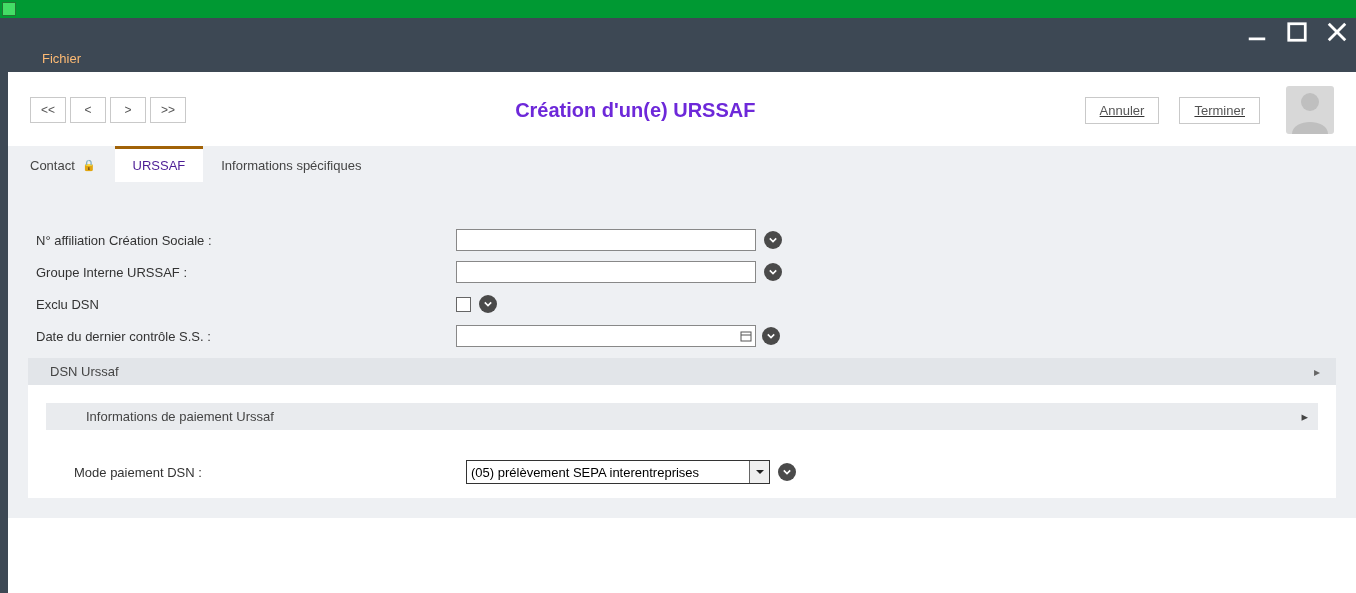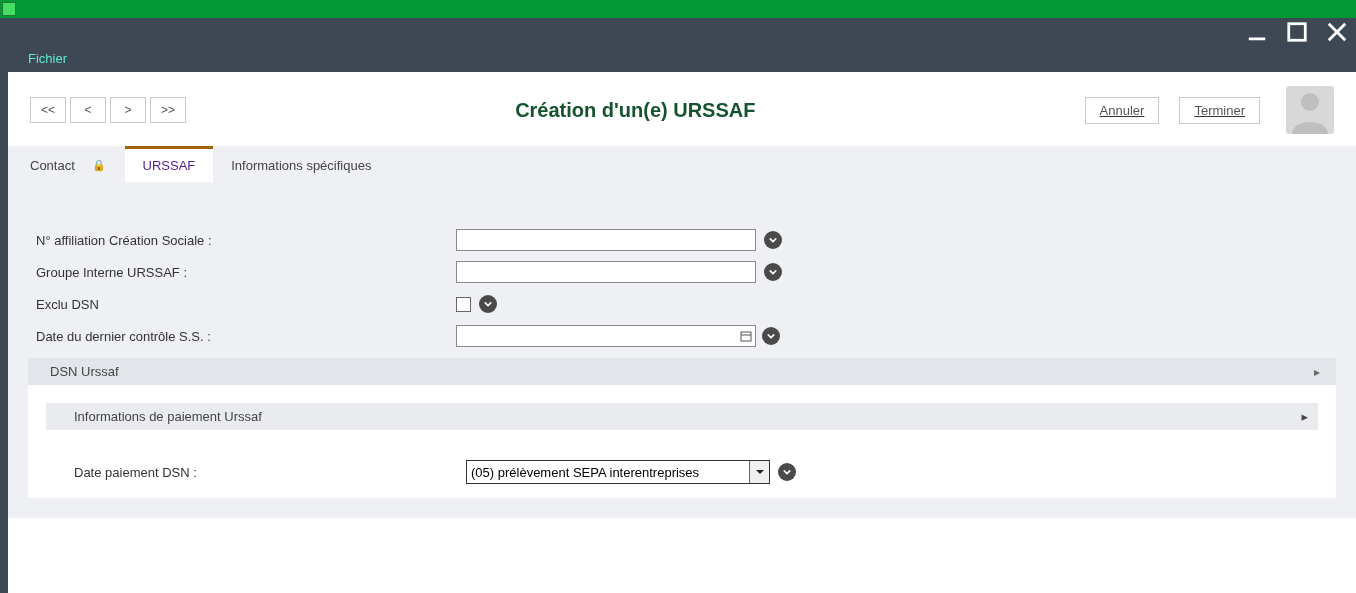--- a/index.html
+++ b/index.html
@@ -42,22 +42,22 @@
       align-items: center;
       justify-content: center;
       width: 22px;
       height: 22px;
     }
     .menubar {
       height: 27px;
       background: #3d4854;
       display: flex;
       align-items: center;
-      padding-left: 22px;
-      color: #5eead4;
+      padding-left: 36px;
+      color: #fdba74;
       font-size: 13px;
     }
     .menubar-item { padding: 4px 6px; }
     .content-wrap {
       border-left: 8px solid #3d4854;
       height: calc(593px - 18px - 27px - 27px);
       overflow: auto;
     }
     .toolbar {
       display: flex;
@@ -72,21 +72,21 @@
       width: 36px; height: 26px;
       display: flex; align-items: center; justify-content: center;
       color: #555; font-size: 12px;
       cursor: default;
     }
     .page-title {
       flex: 1;
       text-align: center;
       font-size: 20px;
       font-weight: 700;
-      color: #14532d;
+      color: #6d28d9;
     }
     .action-btns { display: flex; gap: 20px; margin-right: 18px; text-decoration: underline; }
     .action-btn {
       border: 1px solid #c9c9c9;
       background: #fff;
       padding: 5px 14px;
       color: #555;
       font-size: 13px;
     }
     .avatar {
@@ -101,21 +101,21 @@
       display: flex;
       background: #eef0f3;
       height: 36px;
       align-items: stretch;
       padding-left: 4px;
     }
     .tab {
       padding: 0 18px;
       display: flex;
       align-items: center;
-      gap: 18px;
+      gap: 8px;
       color: #444;
       background: transparent;
       border-top: 3px solid transparent;
       font-size: 13px;
     }
     .tab.active {
       background: #fff;
       border-top: 3px solid #a16207;
       color: #4c1d95;
     }
@@ -172,21 +172,21 @@
       font-size: 13px;
       display: flex;
       align-items: center;
       justify-content: space-between;
       margin: 6px 0 0 0;
     }
     .section-header .arrow { color: #666; font-size: 12px; margin-right: 6px; }
     .subsection-wrap { padding: 18px 18px 4px 18px; background: #fff; }
     .subsection-header {
       background: #e9ebee;
-      padding: 6px 10px 6px 28px;
+      padding: 6px 10px 6px 40px;
       color: #444;
       font-size: 13px;
       display: flex; align-items: center; justify-content: space-between;
     }
     .select-wrap {
       position: relative;
       width: 304px;
       display: inline-flex;
     }
     .form-select {
@@ -333,21 +333,21 @@
       <span class="arrow">▸</span>
     </div>
 
     <div class="subsection-wrap">
       <div class="subsection-header">
         <span>Informations de paiement Urssaf</span>
         <span class="arrow">▸</span>
       </div>
 
       <div class="sub-form-row">
-        <div class="sub-form-label">Date paiement DSN :</div>
+        <div class="sub-form-label">Mode paiement DSN :</div>
         <div class="select-wrap">
           <input class="form-select" value="(05) prélèvement SEPA interentreprises" style="">
           <span class="select-arrow">
             <svg width="10" height="10" viewBox="0 0 10 10">
                 <path d="M1 3 L5 7 L9 3" fill="#222"></path>
               </svg>
           </span>
         </div>
         <span class="chev-btn">
           <svg width="8" height="8" viewBox="0 0 10 10">

